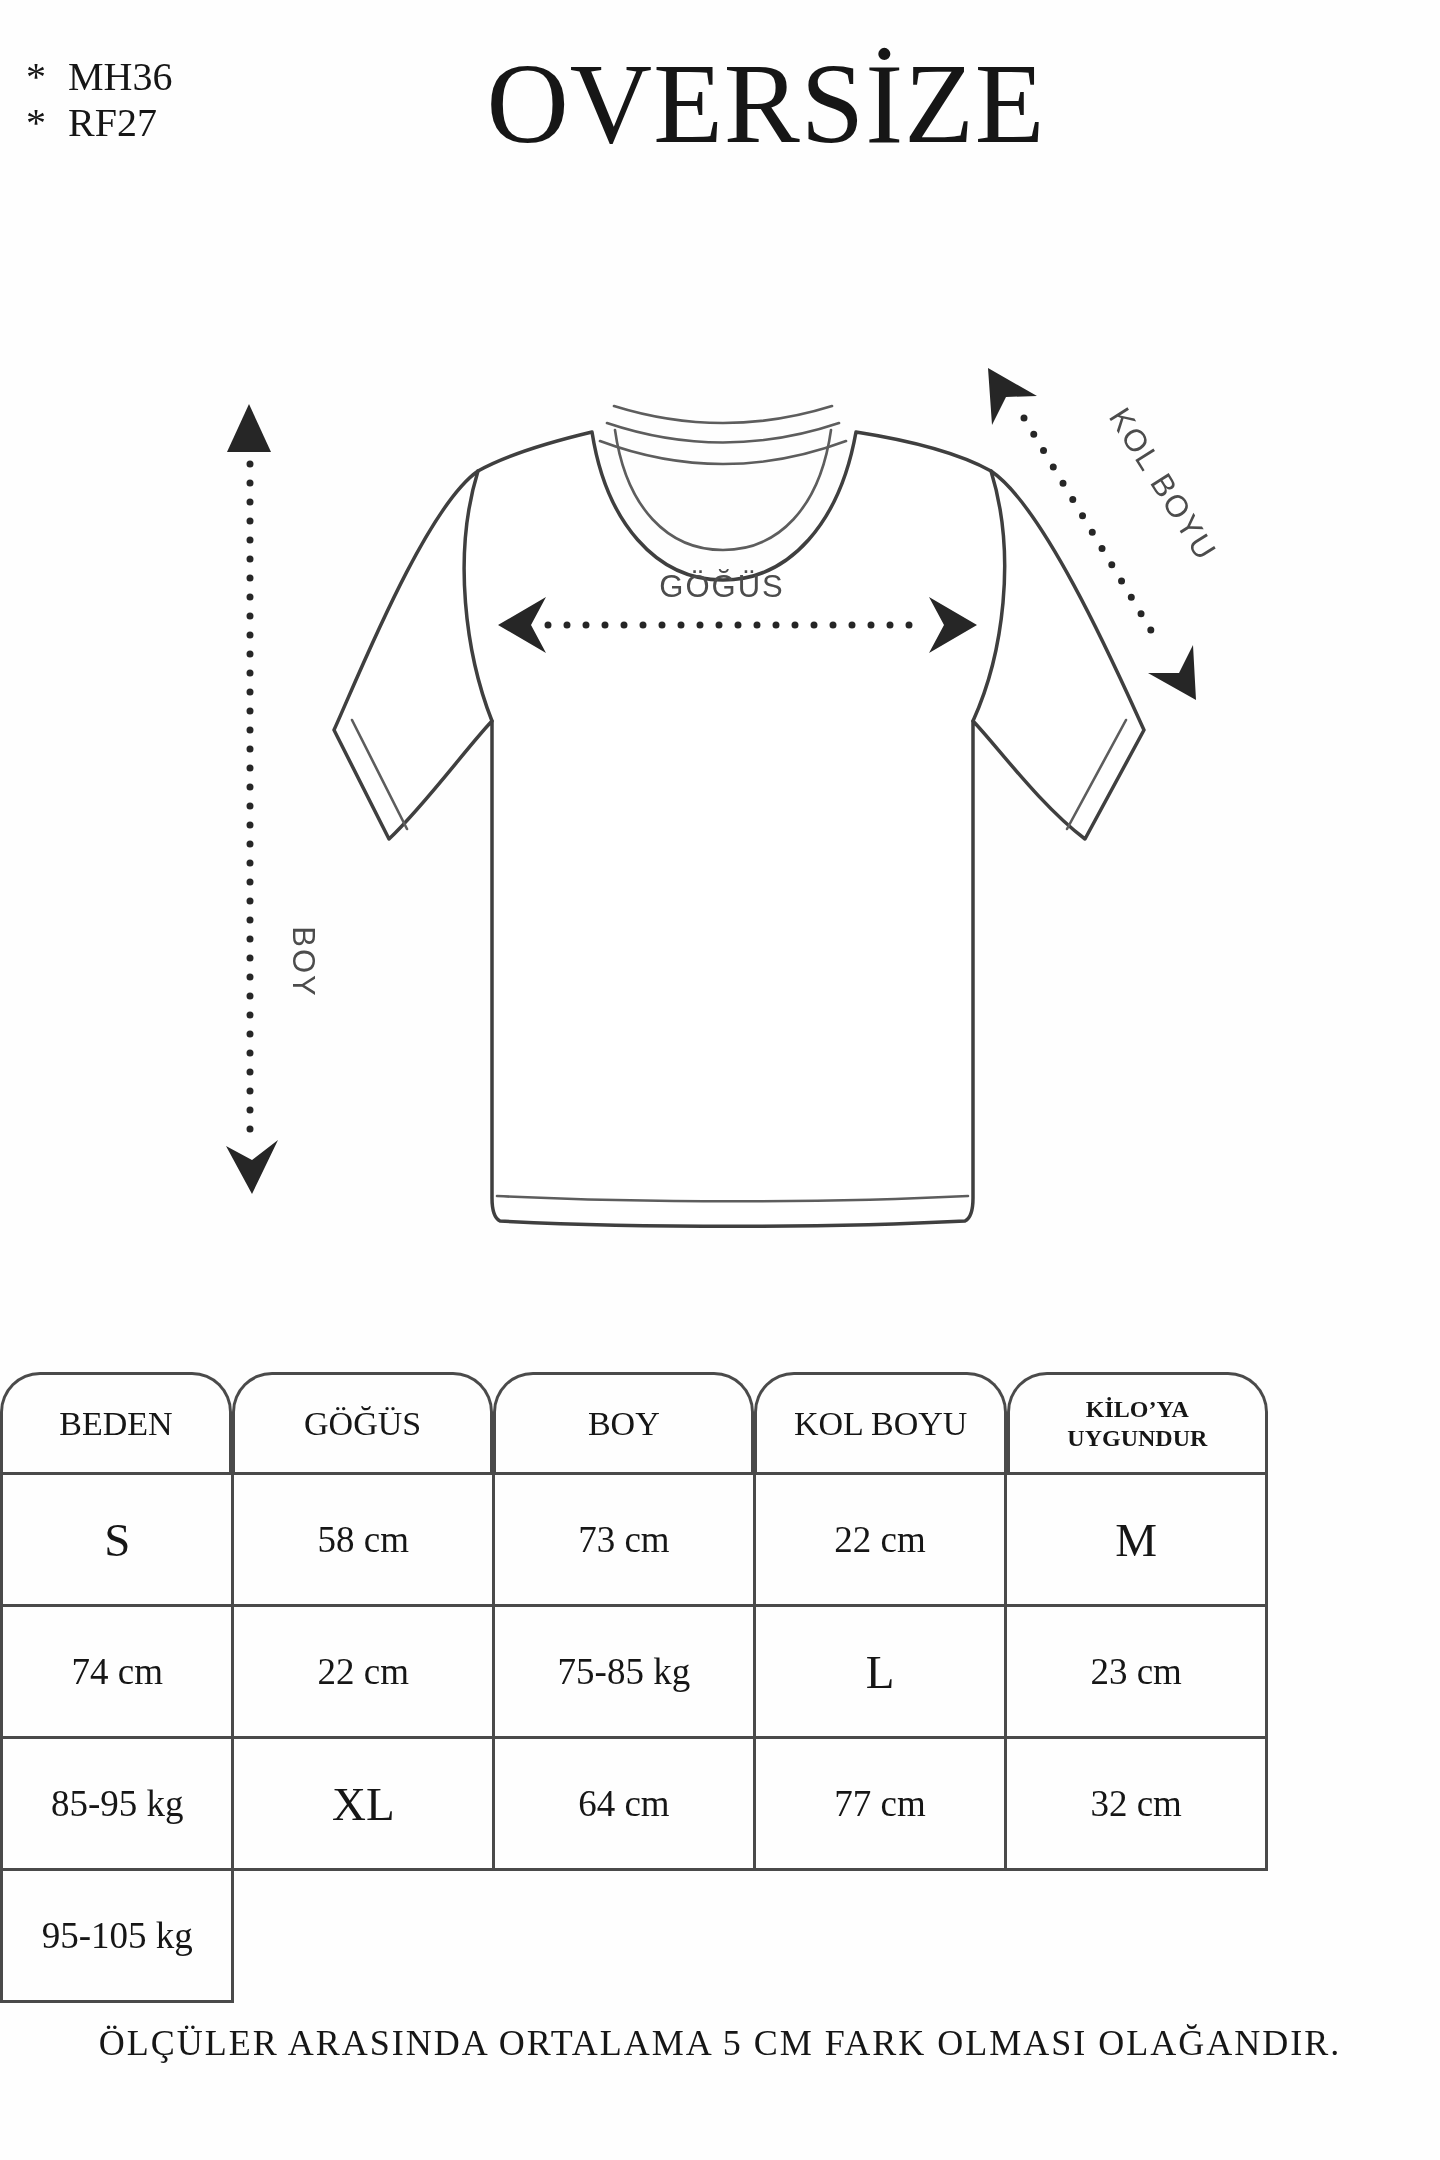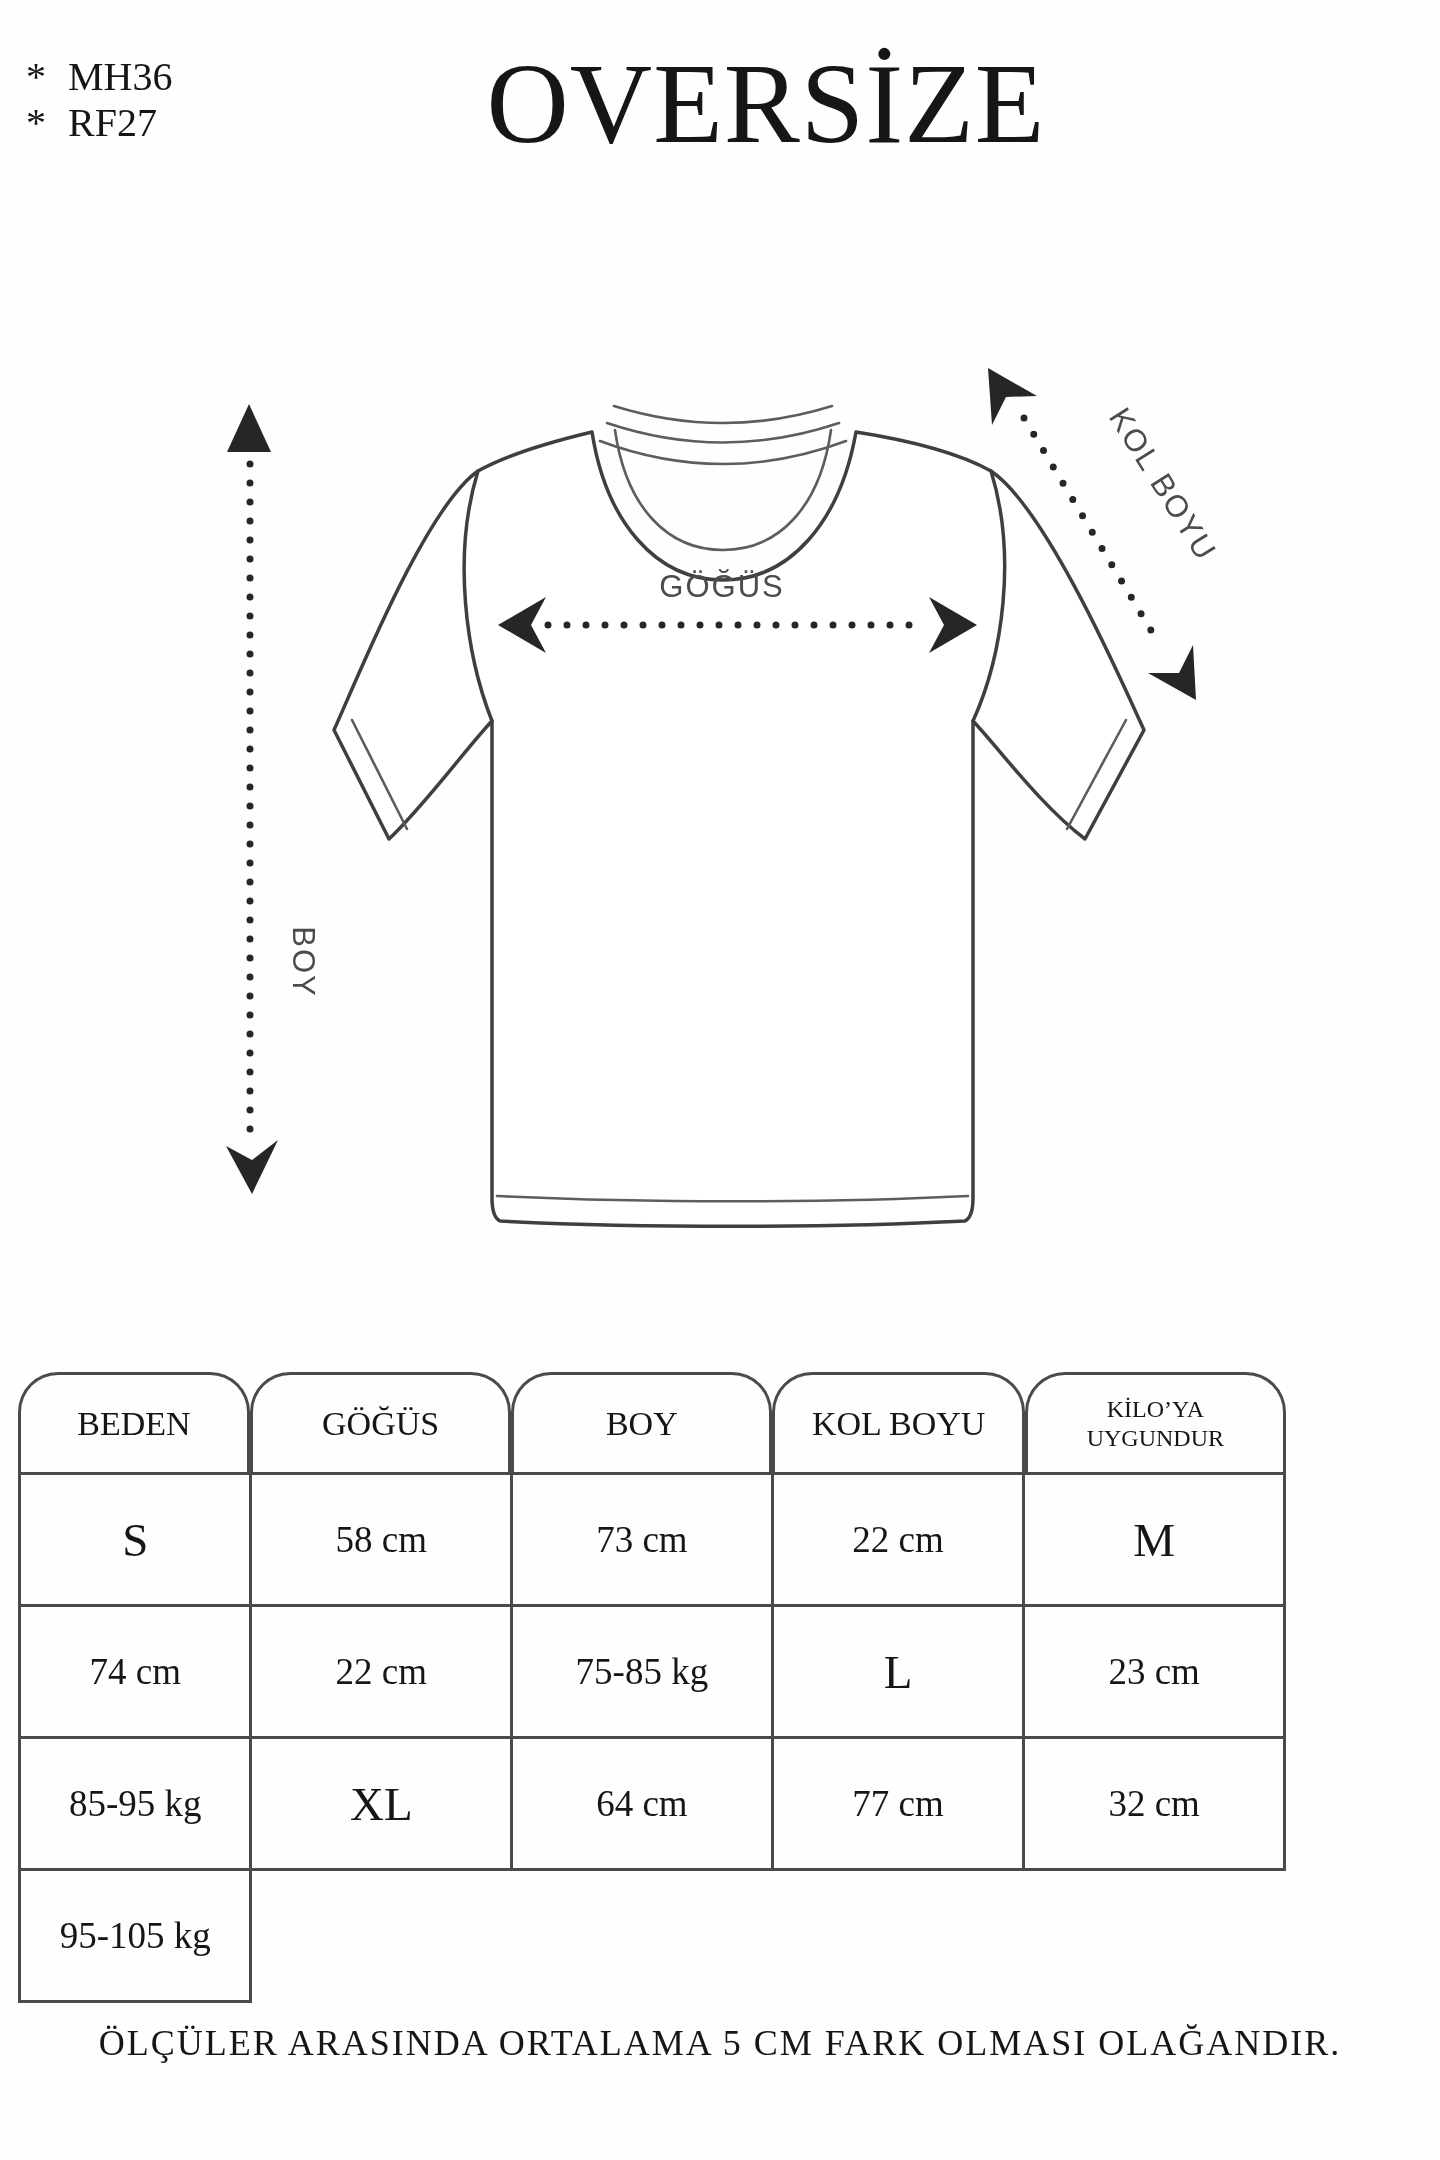--- a/index.html
+++ b/index.html
@@ -44,41 +44,40 @@
     font-size: 31px;
     fill: #4c4c4c;
     letter-spacing: 2px;
   }
 
   
   .size-table {
     position: absolute;
     left: 0; top: 1372px;
     width: 1268px;
-    padding-left: 18px;
     --cols: 18.3% 20.6% 20.6% 19.9% 20.6%;
   }
   .thead {
     display: grid;
     grid-template-columns: var(--cols);
     height: 100px;
   }
   .tab {
     border: 3px solid var(--line);
     border-bottom: none;
     border-radius: 40px 40px 0 0;
     background: #fefefe;
     display: flex;
     align-items: center;
     justify-content: center;
     font-size: 34px;
     text-align: center;
   }
   .tab.small { font-size: 24px; }
-  .tab.small .hdr-text { display: inline-block; width: 190px; line-height: 1.2; }
+  .tab.small .hdr-text { display: inline-block; width: 190px; line-height: 1.2; font-weight: bold; }
   .tbody {
     display: grid;
     grid-template-columns: var(--cols);
     border-top: 3px solid var(--line);
     border-left: 3px solid var(--line);
   }
   .cell {
     height: 129px;
     border-right: 3px solid var(--line);
     border-bottom: 3px solid var(--line);

